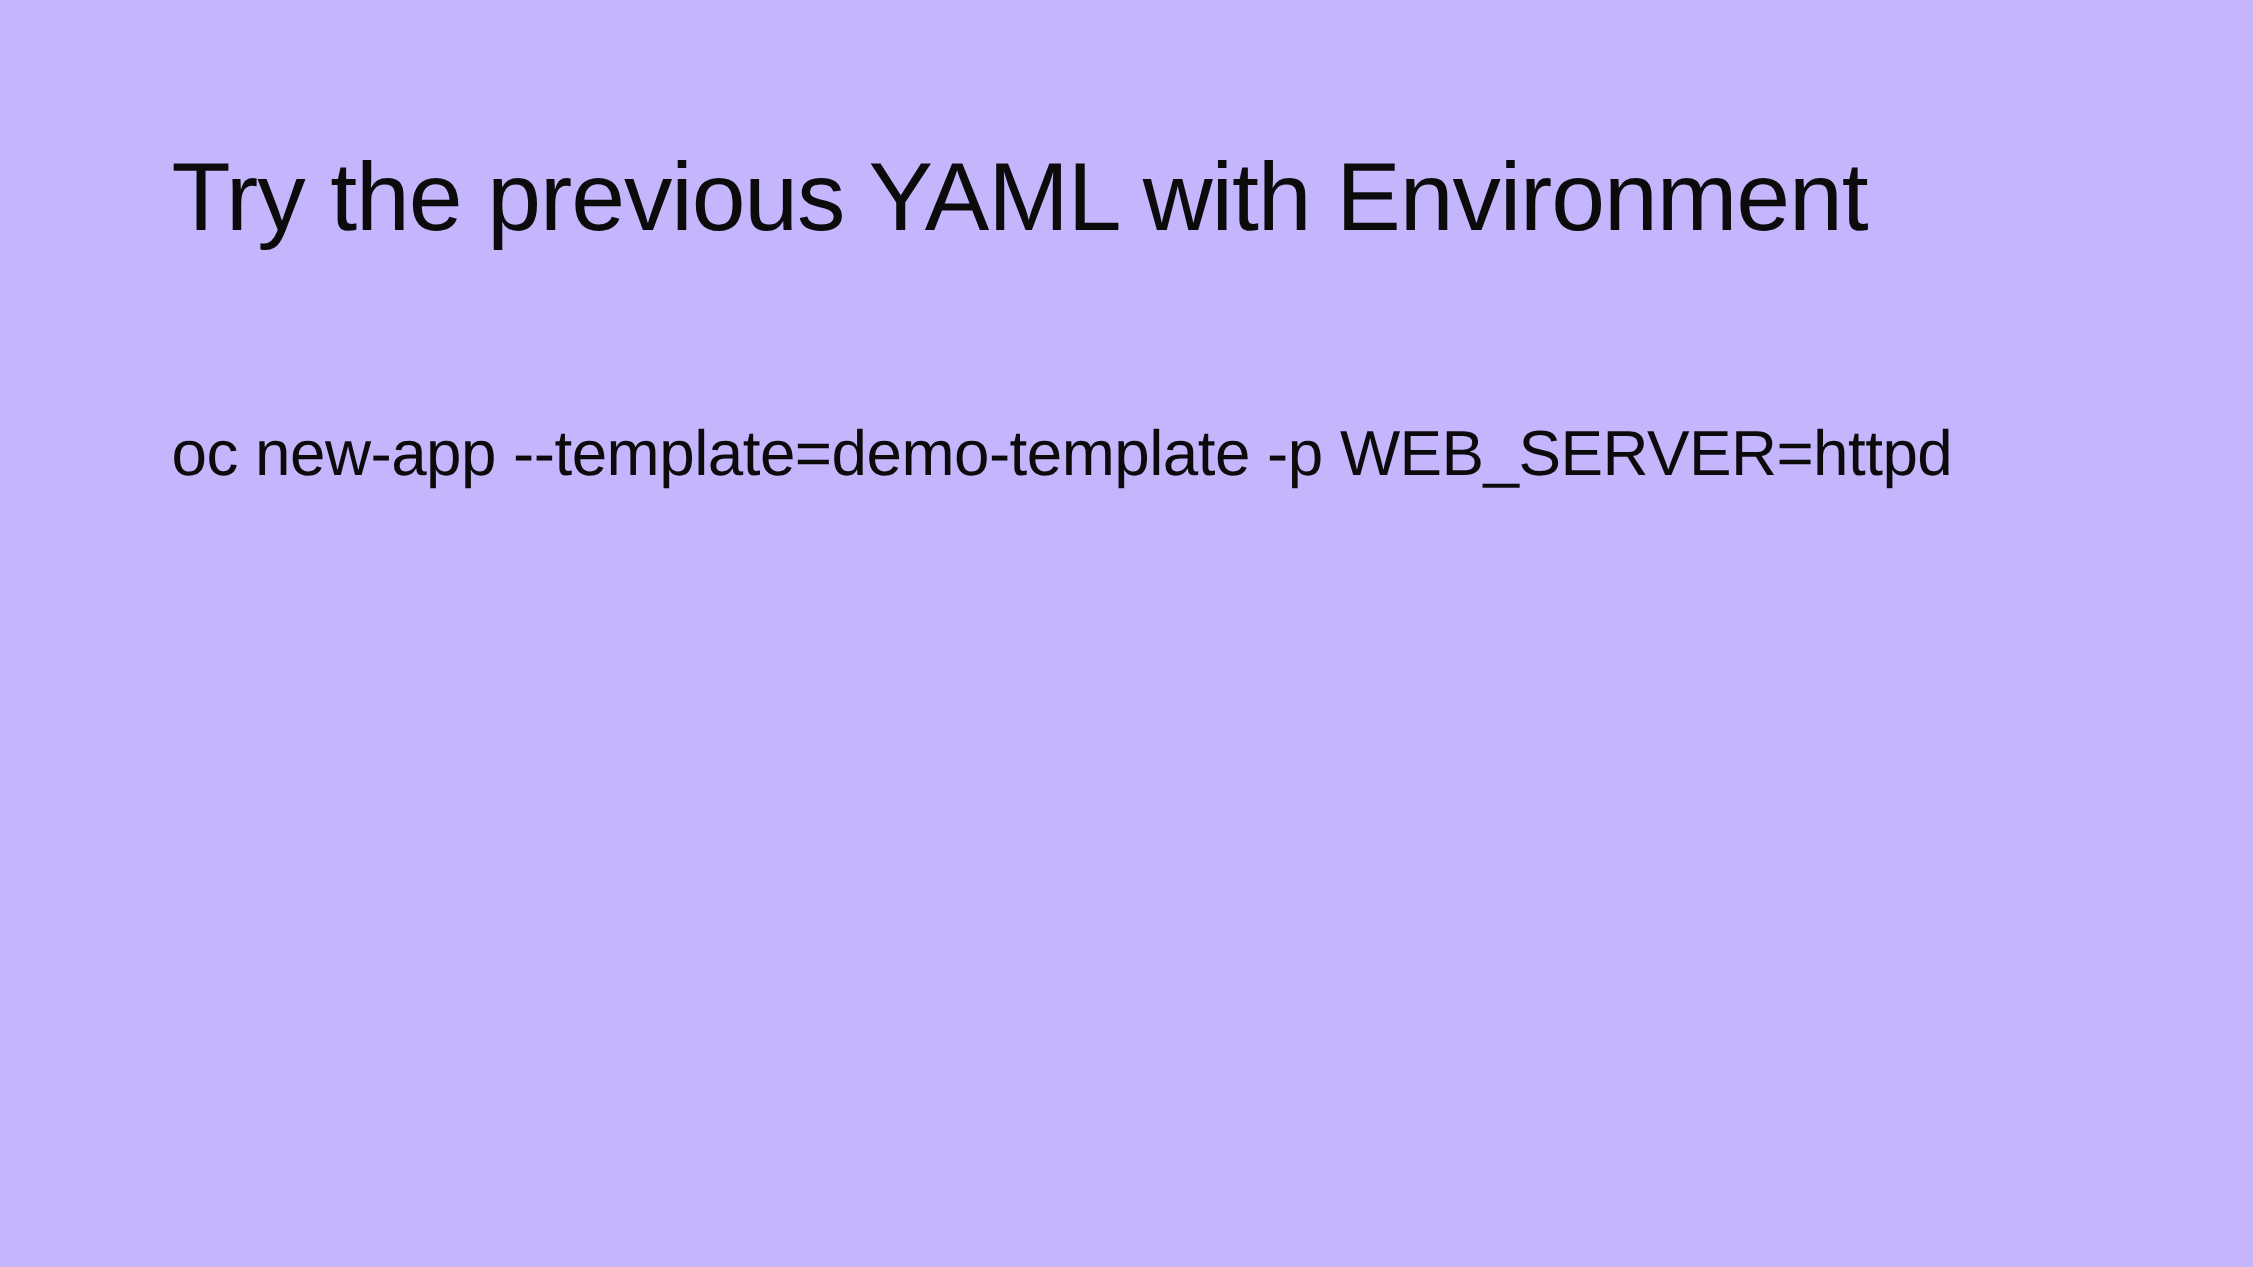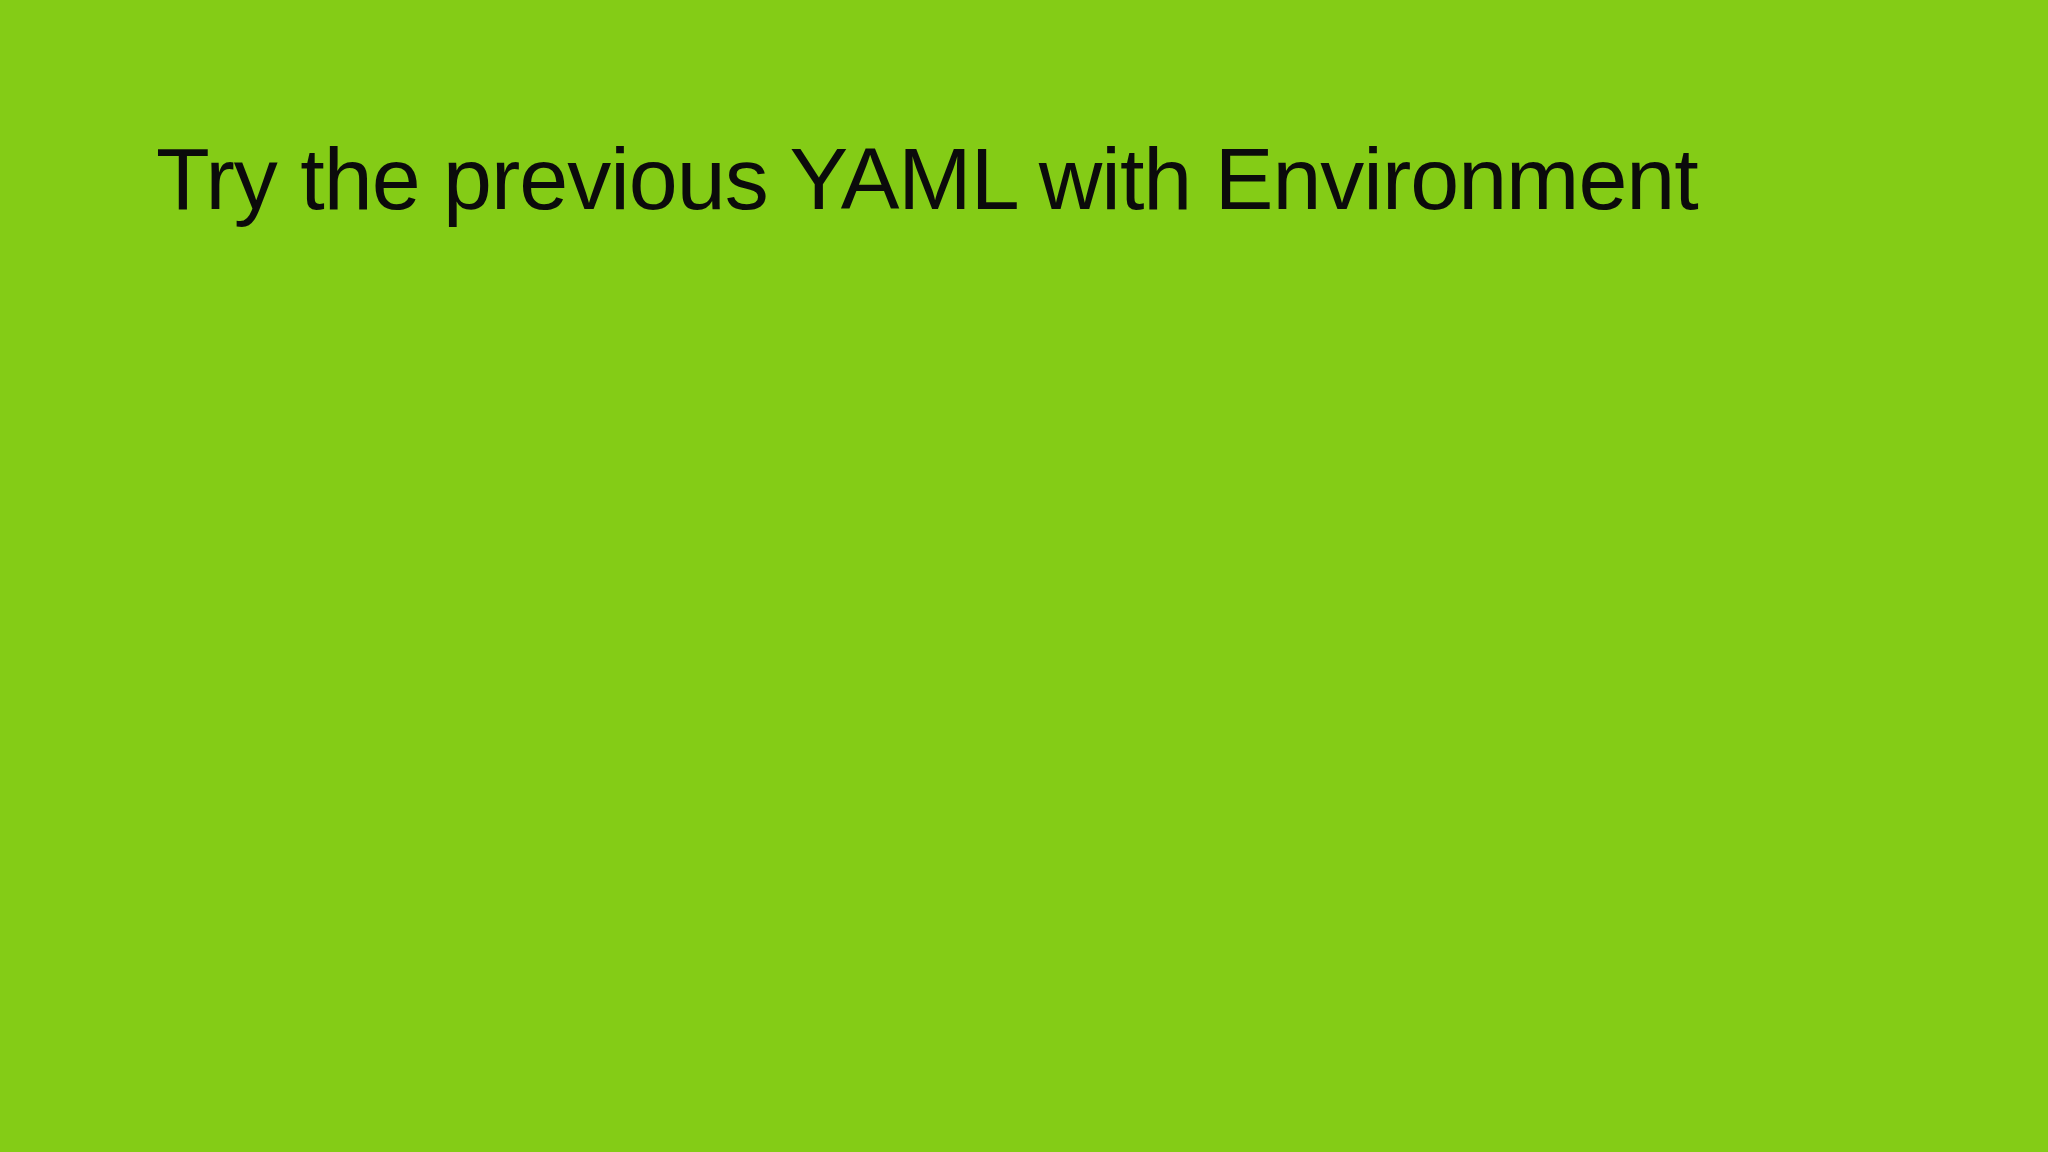--- a/index.html
+++ b/index.html
@@ -10,21 +10,21 @@
   body {
     width: 2048px;
     height: 1152px;
     overflow: hidden;
     font-family: "Liberation Sans", sans-serif;
   }
   .slide {
     position: relative;
     width: 2048px;
     height: 1152px;
-    background: #84cc16;
+    background: #c4b5fd;
   }
   .slide-title {
     position: absolute;
     left: 156px;
     top: 70px;
     width: 1760px;
     font-size: 88px;
     line-height: 100px;
     font-weight: 400;
     color: #0b0b0b;
@@ -46,13 +46,14 @@
     white-space: nowrap;
   }
 </style>
 </head>
 <body>
 
 <div class="slide">
   <h1 class="slide-title">
     <span class="title-line">Try the previous YAML with Environment</span>
   </h1>
+  <p class="command-line">oc new-app --template=demo-template -p WEB_SERVER=httpd</p>
 </div>
 
 </body></html>

